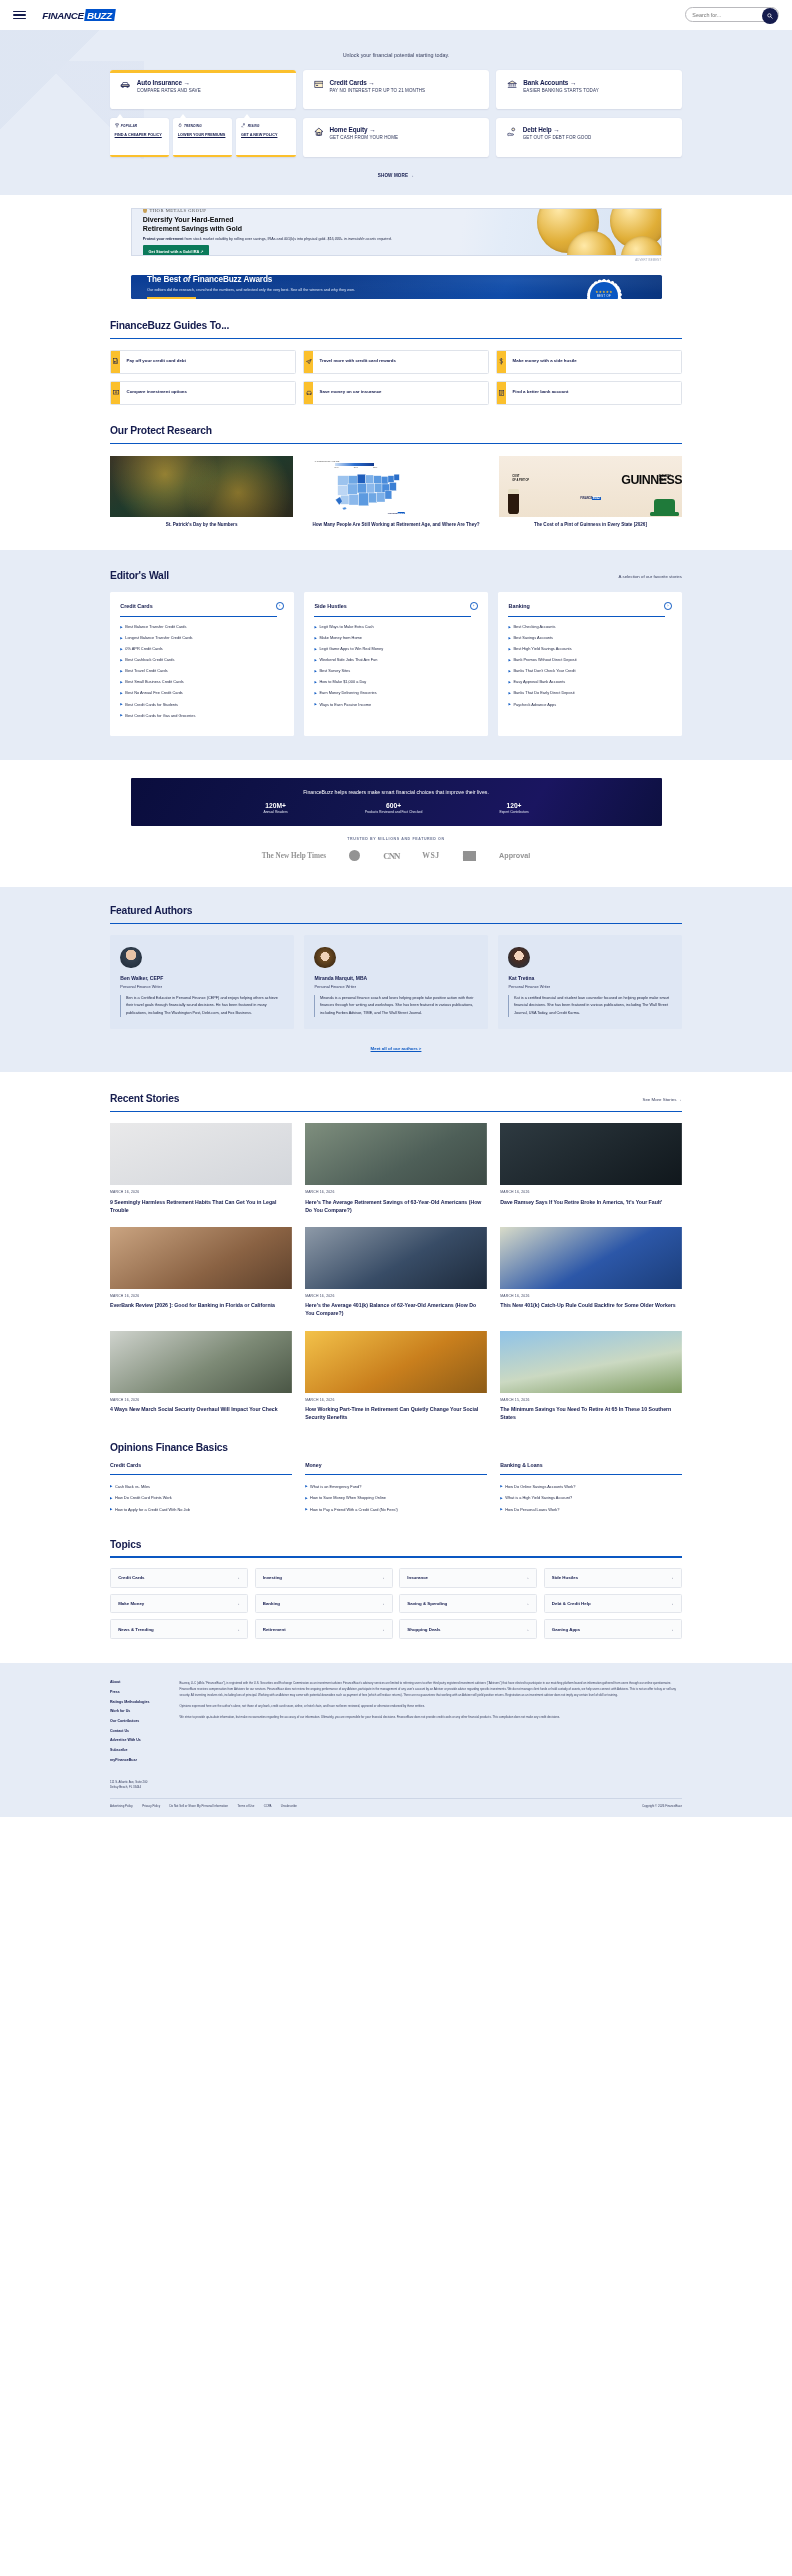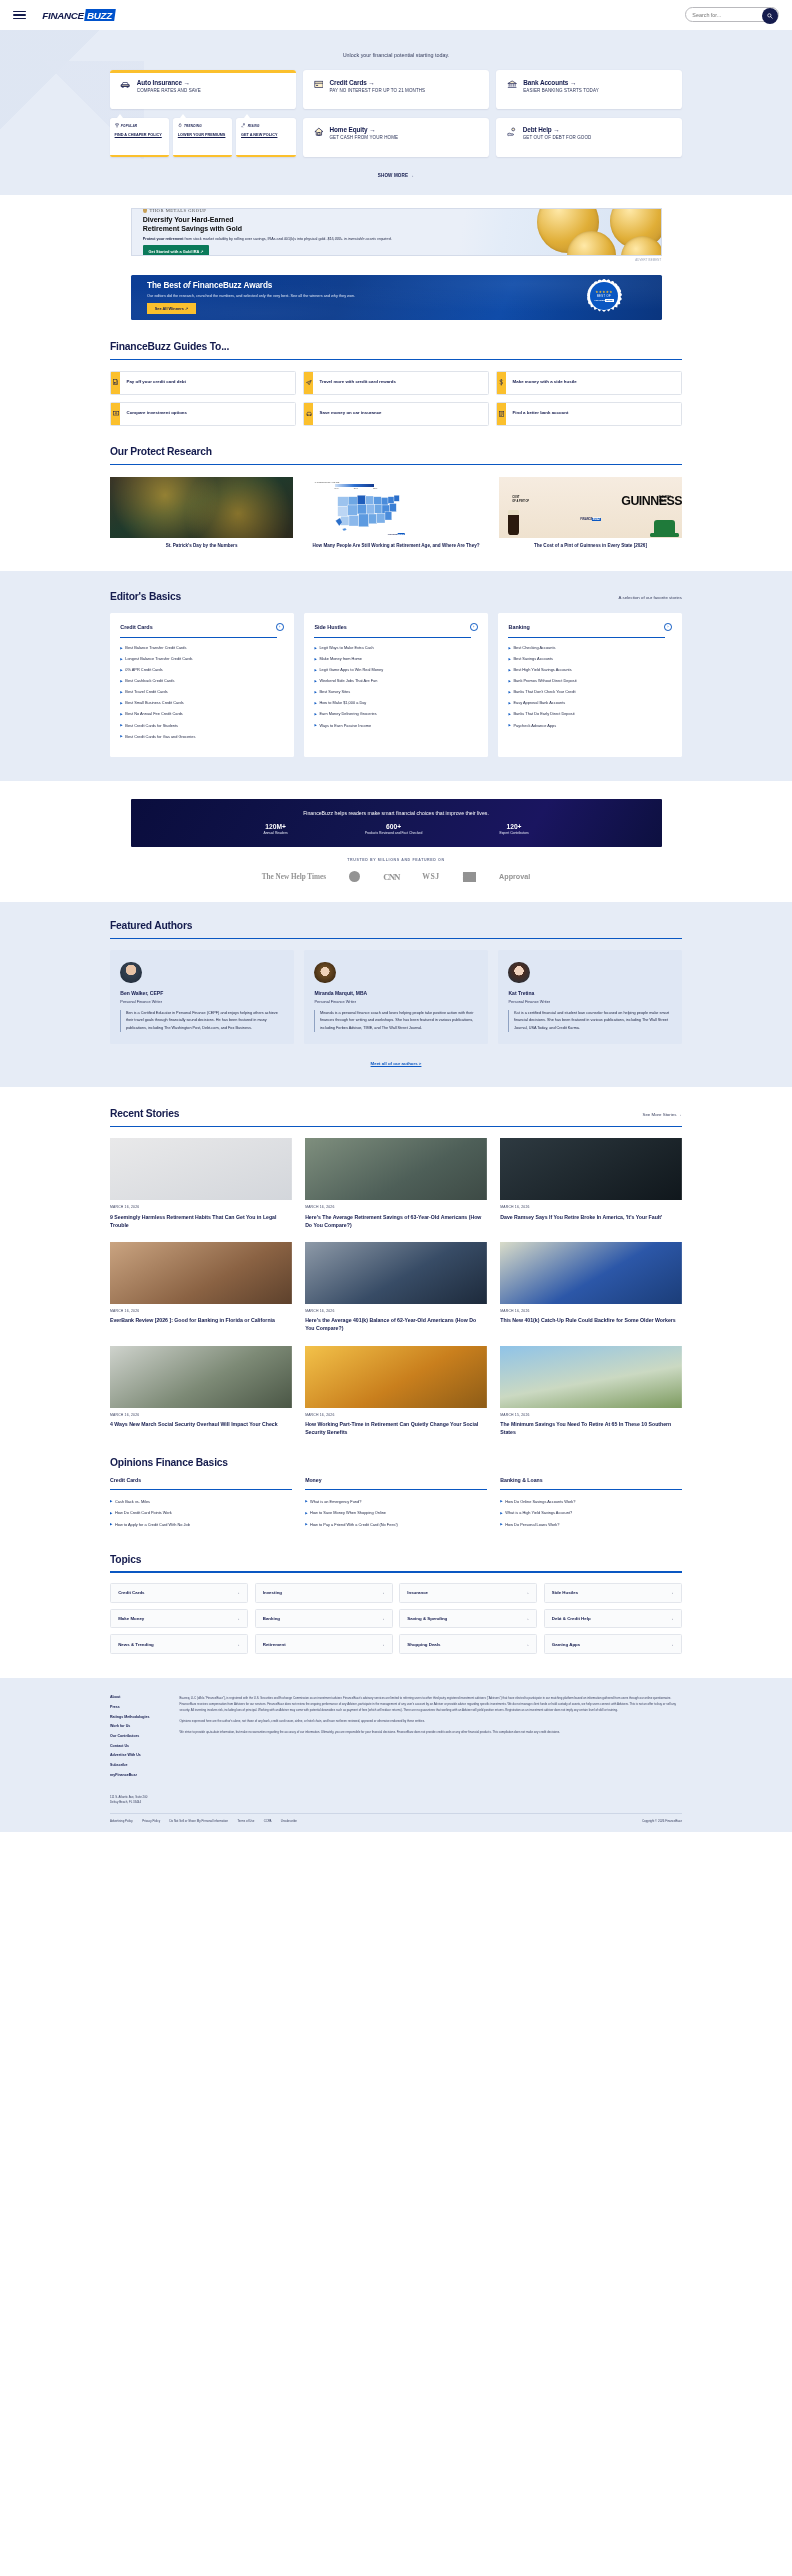--- a/index.html
+++ b/index.html
@@ -100,23 +100,23 @@
   .ad p { font-size: 3.7px; line-height:1.7; margin-top:2.6px; color:#1b2240;}
   .ad p b { font-weight:800;}
   .ad p i { font-style:italic;}
   .ad-cta { display:inline-block; margin-top:3.1px; background:#0b7a5a; color:#fff; font-size:3.9px; font-weight:800; padding:3.1px 5.7px; border-radius:1px; cursor:pointer;}
   .ad-coins { position:absolute; right:0; top:0; bottom:0; width:155px; }
   .coin { position:absolute; border-radius:50%; background: radial-gradient(circle at 35% 30%, #ffe9a8, #e0ae37 55%, #b8882a 100%); box-shadow: inset 0 0 3.1px rgba(140,100,20,.5);}
   .ad-label { width:531px; margin:2.1px auto 0; text-align:right; font-size:2.8px; color:#9aa2b5; letter-spacing:0.2px;}
 
   
   .awards {
-    width: 531px; margin: 7.2px auto 0; height: 45px; border-radius:1.5px;
+    width: 531px; margin: 7.2px auto 0; height: 24px; border-radius:1.5px;
     background: linear-gradient(115deg,#0c3e96 0%, #0a3a8c 40%, #0d4aa8 70%, #0a357e 100%);
-    display:flex; align-items:center; position:relative; overflow:hidden;
+    display:flex; align-items:flex-start; position:relative; overflow:hidden;
   }
   .awards:before{content:"";position:absolute;inset:0;background:
     radial-gradient(ellipse at 75% 20%, rgba(255,255,255,.07), transparent 55%),
     radial-gradient(ellipse at 25% 85%, rgba(255,255,255,.05), transparent 55%);}
   .awards-text { padding-left: 16.5px; z-index:2;}
   .awards h2 { color:#fff; font-size:8.2px; font-weight:800; letter-spacing:-0.1px;}
   .awards h2 em { font-style:italic; font-weight:700;}
   .awards p { color:#dde6f7; font-size:3.8px; line-height:1.75; margin-top:2.1px;}
   .awards-btn { margin-top:4.1px; display:inline-block; background:#fbc02d; color:#141b4d; font-size:3.9px; font-weight:800; padding:3.1px 7.7px; cursor:pointer;}
   .seal { position:absolute; right:40px; top:3.1px; width:35px; height:35px; }
@@ -179,21 +179,21 @@
   .logos { display:flex; align-items:center; justify-content:center; gap:23px; margin-top:9.3px; }
   .logos div { color:#8d8d8d; opacity:.95;}
   .l-nyt{font-family:"Liberation Serif",serif;font-size:7.2px;font-weight:700;}
   .l-nbc{width:11.3px;height:11.3px;border-radius:50%;background:#8d8d8d;}
   .l-cnn{font-family:"Liberation Serif",serif;font-size:8.8px;font-weight:800;letter-spacing:-1px;}
   .l-wsj{font-family:"Liberation Serif",serif;font-size:7.7px;font-weight:700;letter-spacing:0.5px;}
   .l-fox{width:13.4px;height:10.3px;background:#8d8d8d;color:#fff;font-size:3.1px;font-weight:800;display:flex;align-items:center;justify-content:center;}
   .l-bbg{font-size:7.2px;font-weight:800;}
 
   
-  .authors-band { background:#e6ecf6; margin-top: 20px; padding: 17.5px 0 20.6px;}
+  .authors-band { background:#e6ecf6; margin-top: 26px; padding: 17.5px 0 20.6px;}
   .authors { display:grid; grid-template-columns: repeat(3,1fr); gap:10.3px; margin-top:11.3px;}
   .author { background:#dfe7f4; border-radius:1.5px; padding: 11.3px 10.3px 12.4px;}
   .avatar { width:21.6px;height:21.6px;border-radius:50%; background:#b9c3d6; overflow:hidden; position:relative;}
   .avatar.a1{background: radial-gradient(circle at 50% 38%, #e8c3a6 30%, #33404f 31%, #1e2836);}
   .avatar.a2{background: radial-gradient(circle at 50% 45%, #f0d3b8 28%, #6b4a22 29%, #2a1c0d);}
   .avatar.a3{background: radial-gradient(circle at 50% 42%, #f2d3bd 28%, #4a2d22 29%, #20303f);}
   .author h3 { font-size:5px; font-weight:800; margin-top:6.7px;}
   .author .role { font-size:3.9px; color:#2b3358; margin-top:3.1px;}
   .author .bio { font-size:3.8px; line-height:1.9; margin-top:6.2px; padding-left:4.6px; border-left:0.5px solid #8fa2c2; color:#1b2240;}
   .meet { text-align:center; margin-top:13.4px;}
@@ -560,21 +560,21 @@
         <div style="position:absolute;bottom:16.5px;left:50%;transform:translateX(-50%);font-size:2.7px;font-weight:800;font-style:italic;color:#141b4d">FINANCE<span style="background:#0a57c2;color:#fff;padding:0 0.5px">BUZZ</span></div>
       </div>
       <div class="r-cap">The Cost of a Pint of Guinness in Every State [2026]</div>
     </div>
   </div>
 </section>
 
 <section class="picks-band">
   <div class="wrap">
     <div class="sec-head">
-      <h2>Editor's Basics</h2>
+      <h2>Editor's Wall</h2>
       <div class="side">A selection of our favorite stories</div>
     </div>
     <div class="picks">
       <div class="pick-card">
         <div class="pick-head">
           <h3>Credit Cards</h3>
           <div class="chev">›</div>
         </div>
         <div class="pick-rule"></div>
         <ul class="pick-list">

